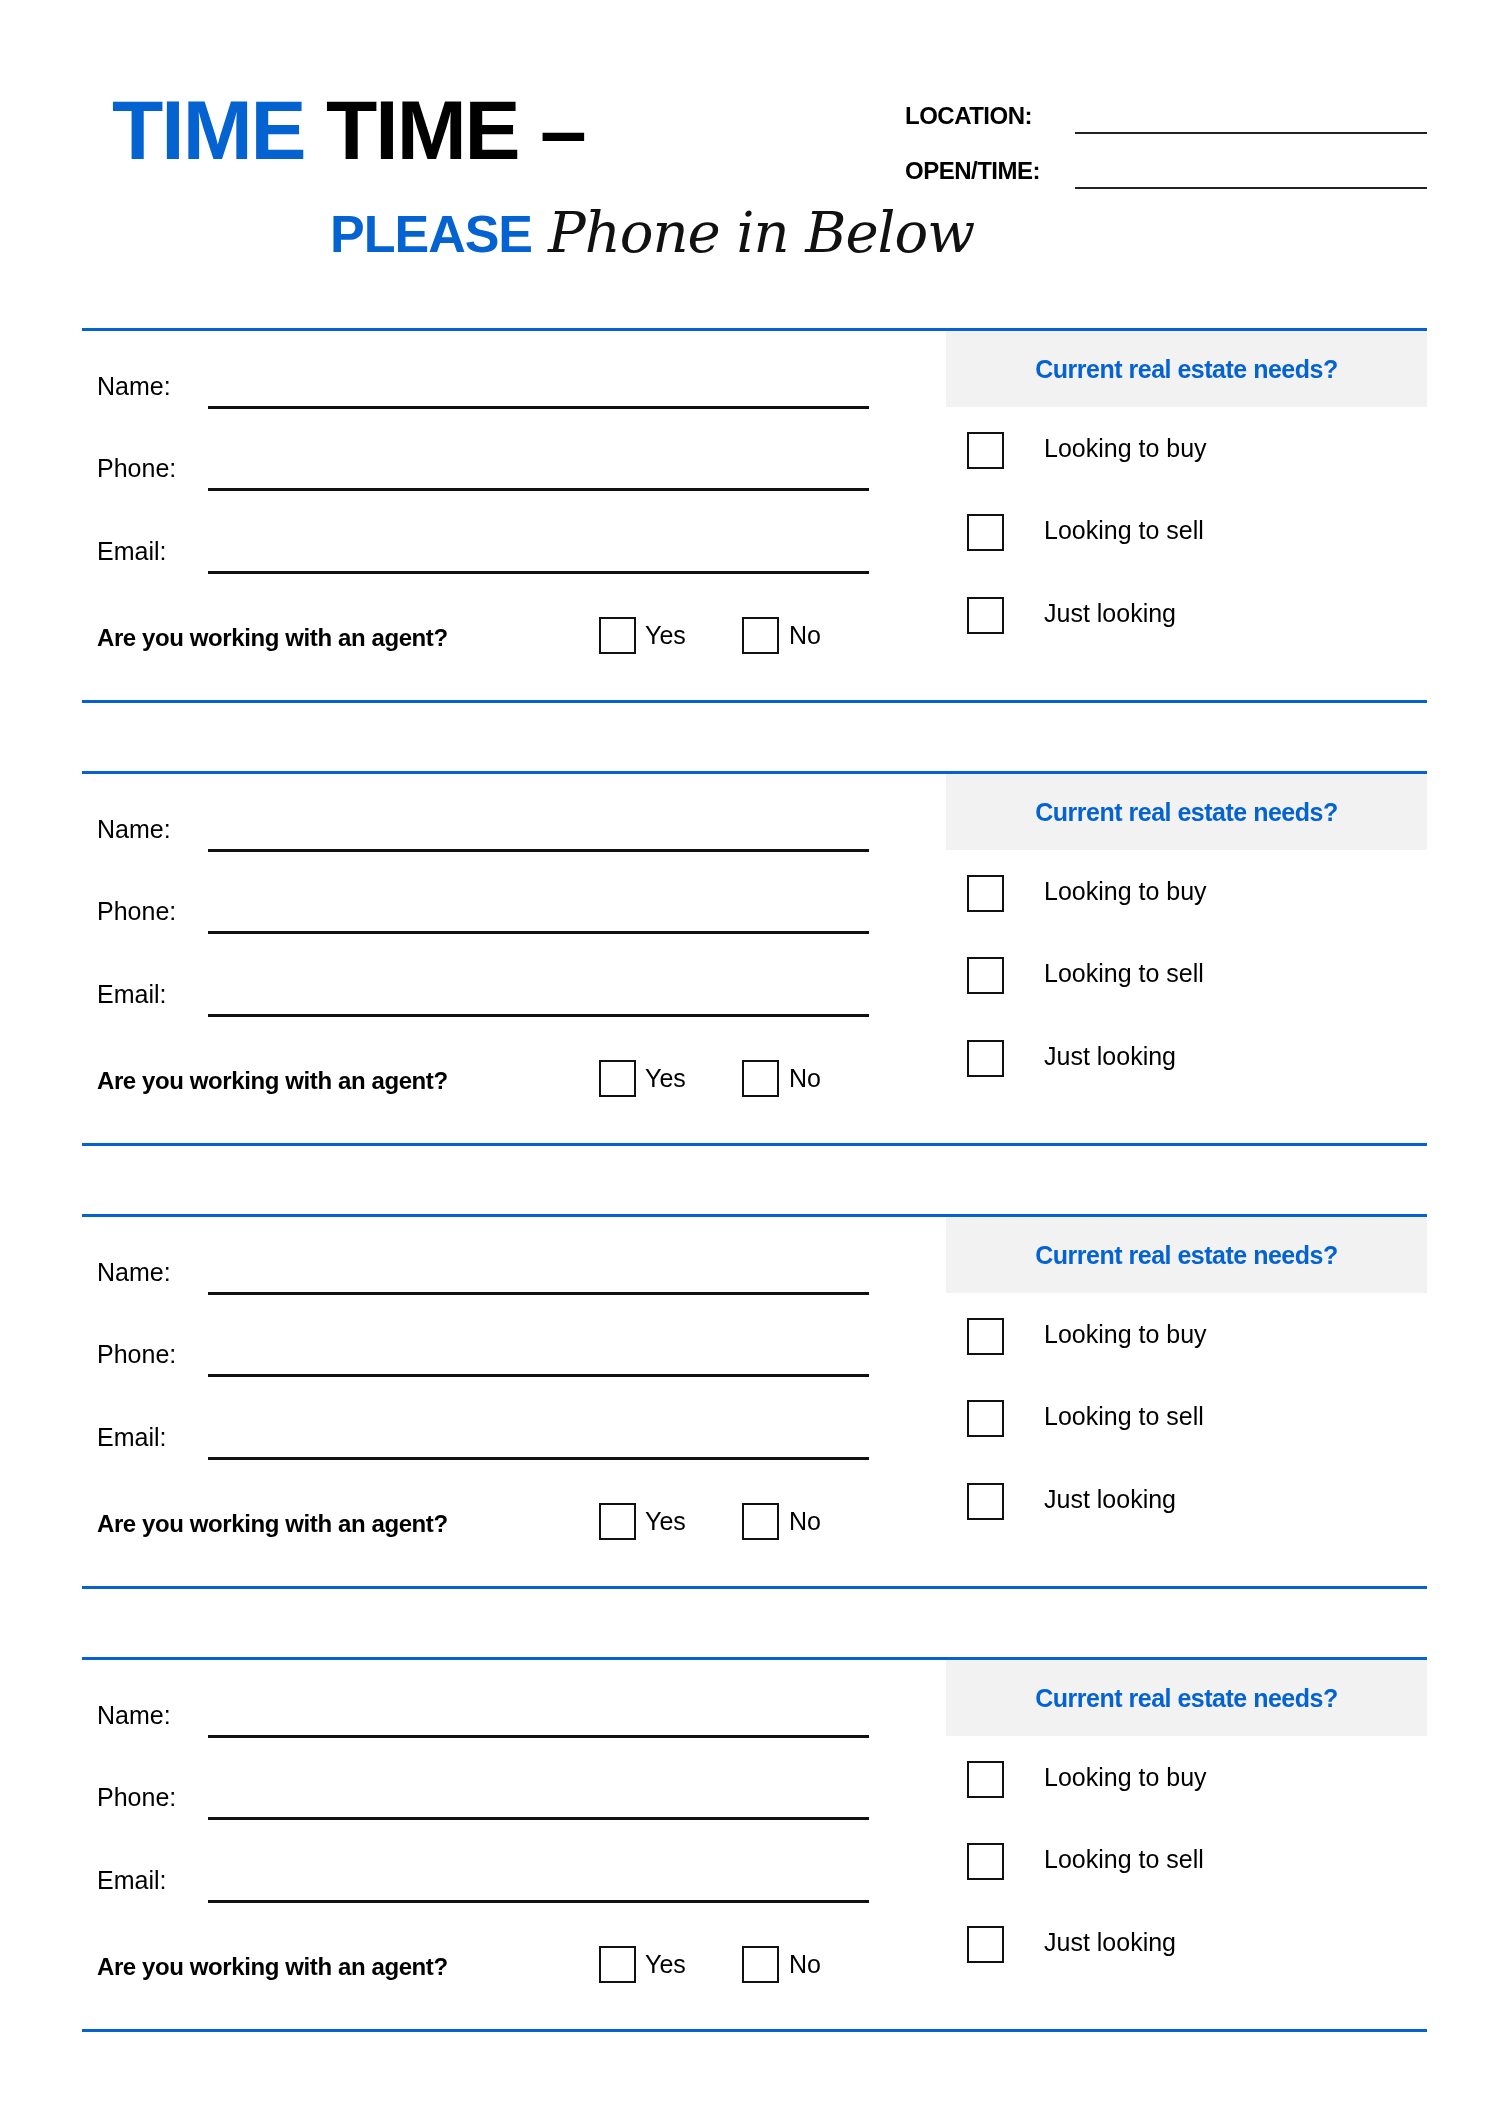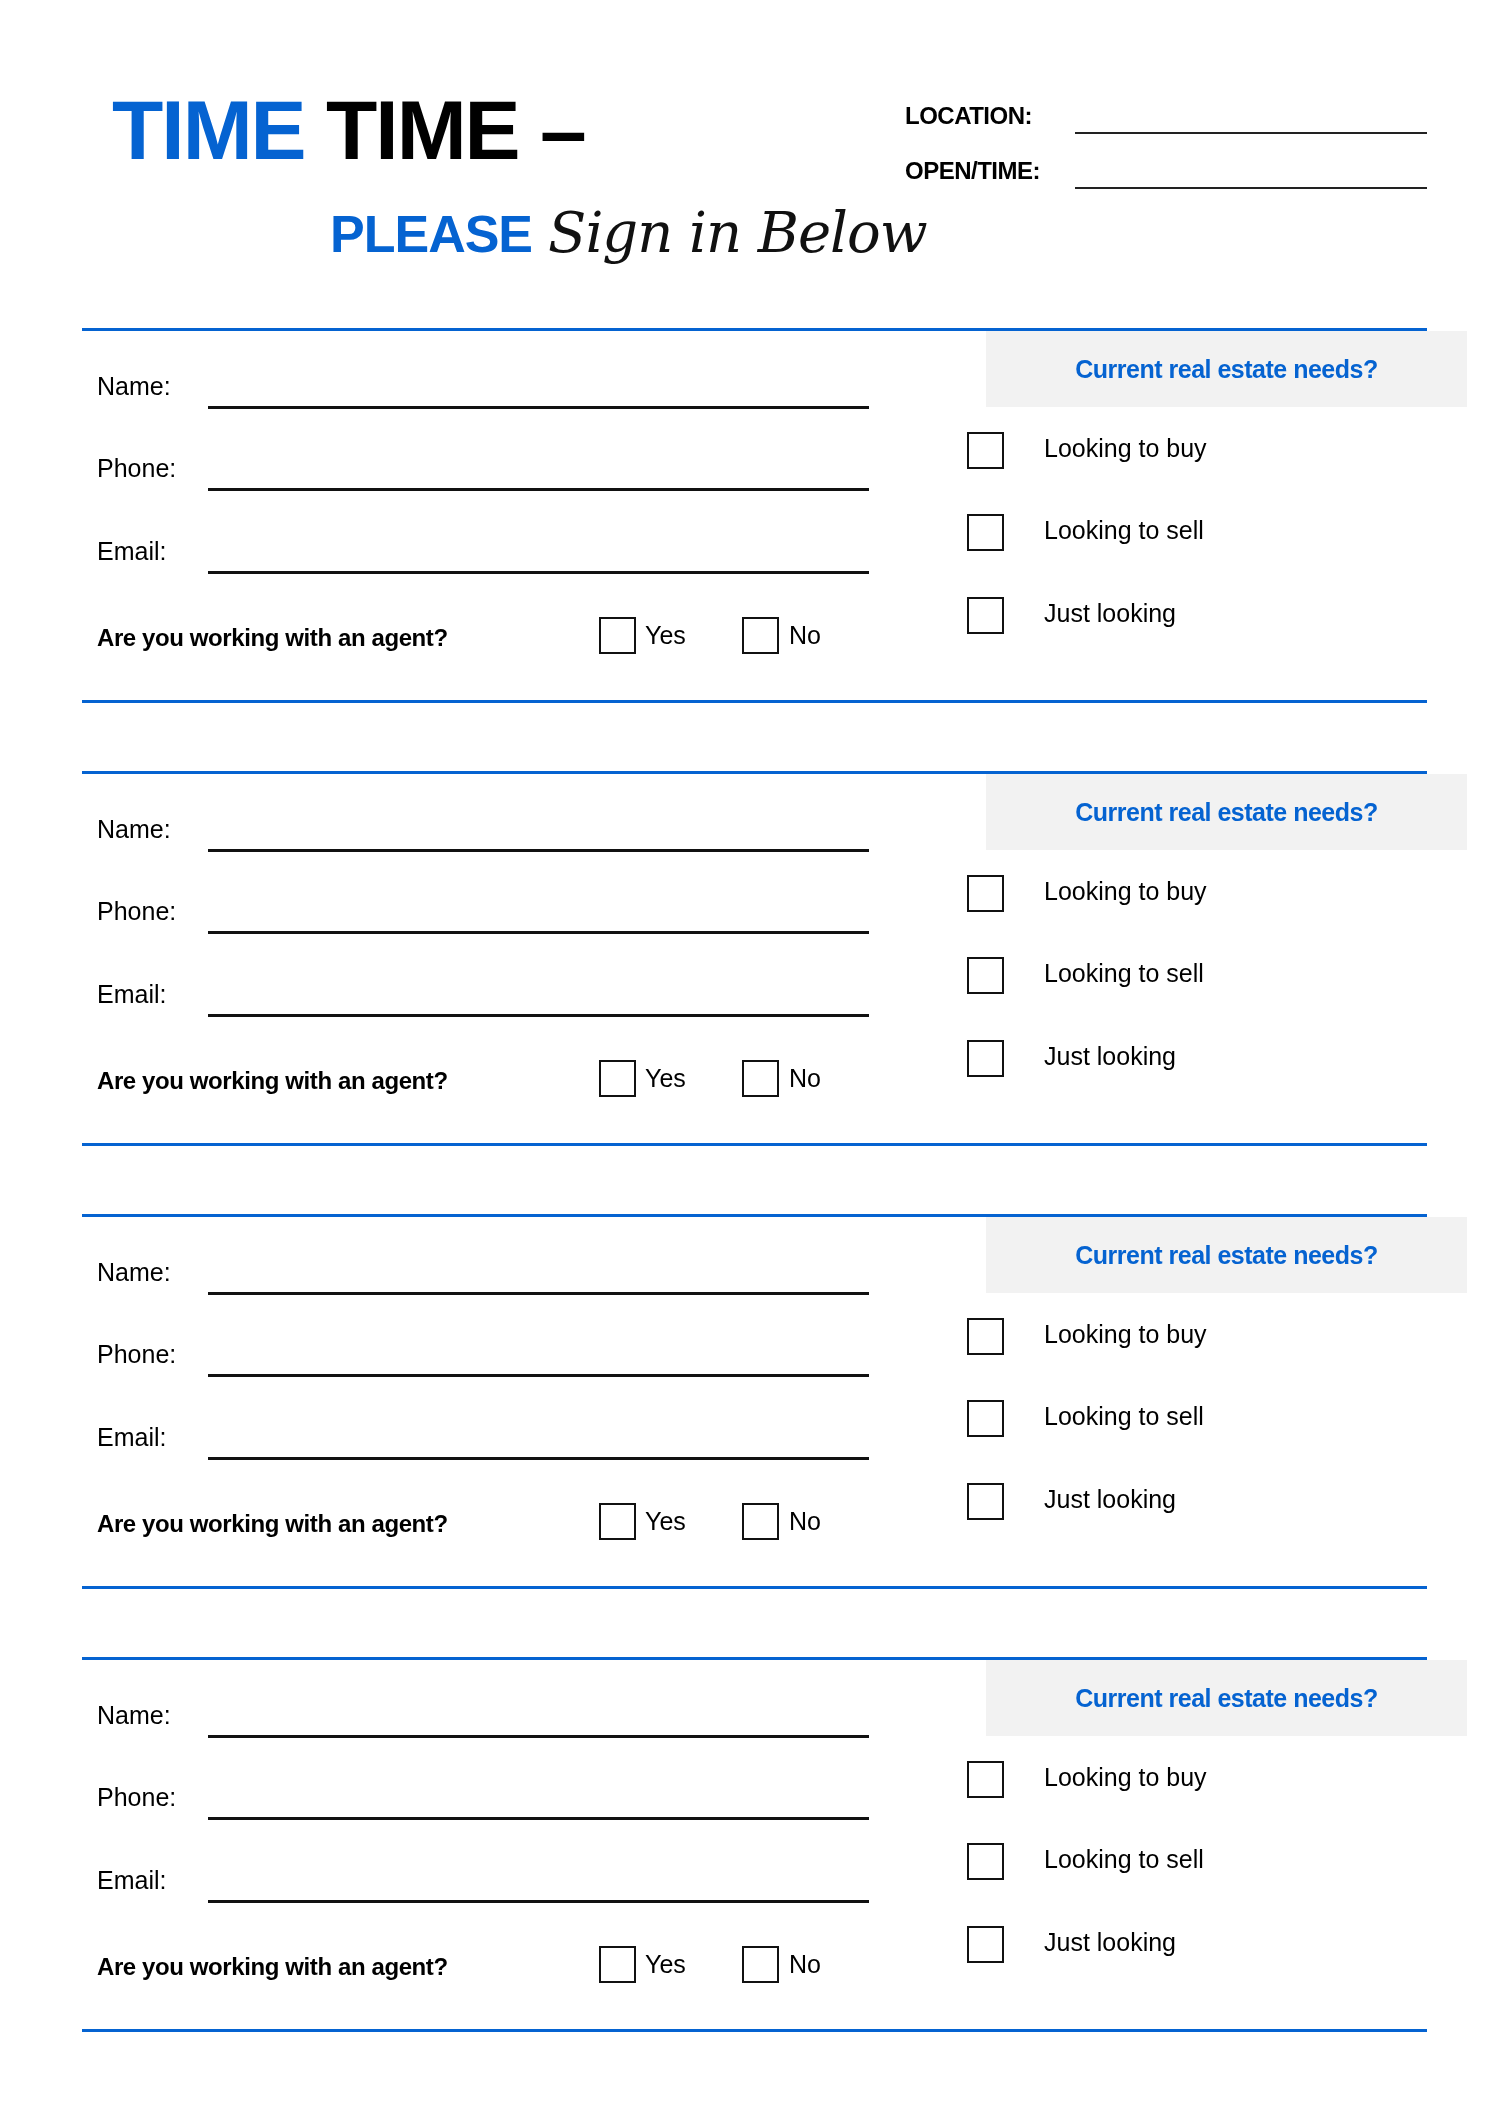--- a/index.html
+++ b/index.html
@@ -9,40 +9,40 @@
   .title { left: 112px; top: 88px; font-size: 84px; font-weight: 700; letter-spacing: -2px; line-height: 1; white-space: nowrap; }
   .title .blue { color: #0563d1; }
   .subtitle { left: 330px; top: 205px; font-size: 52px; font-weight: 700; line-height: 1; white-space: nowrap; }
   .subtitle .please { color: #0563d1; letter-spacing: -1px; text-align: center; }
   .subtitle .script { font-family: "DejaVu Serif", serif; font-style: italic; font-weight: 400; font-size: 56px; margin-left: 16px; letter-spacing: -1px; color: #111; }
   .meta-label { left: 905px; font-size: 24px; font-weight: 700; line-height: 1; letter-spacing: -0.5px; white-space: nowrap; }
   .meta-line { left: 1075px; width: 352px; height: 0; border-bottom: 2px solid #222; }
 
   .block { position: absolute; left: 0; width: 1500px; height: 376px; }
   .rule { position: absolute; left: 82px; width: 1345px; height: 3px; background: #0563d1; }
-  .needs-box { position: absolute; left: 986px; top: 3px; width: 481px; height: 76px; background: #f2f2f2;
+  .needs-box { position: absolute; left: 946px; top: 3px; width: 481px; height: 76px; background: #f2f2f2;
                display: flex; align-items: center; justify-content: center; }
   .needs-title { color: #0563d1; font-weight: 700; font-size: 25px; letter-spacing: -0.5px; }
   .field-label { position: absolute; left: 97px; font-size: 25px; line-height: 1; white-space: nowrap; }
   .field-line { position: absolute; left: 208px; width: 661px; height: 0; border-bottom: 3px solid #111; }
   .field-input { position: absolute; left: 208px; width: 661px; height: 40px; border: none; background: transparent;
                  font-family: "Liberation Sans", sans-serif; font-size: 24px; outline: none; padding: 0 4px; box-sizing: border-box; }
   .agent-q { position: absolute; left: 97px; font-size: 24px; font-weight: 700; line-height: 1; letter-spacing: -0.4px; white-space: nowrap; }
   .cbx { position: absolute; width: 33px; height: 33px; border: 2px solid #111; background: #fff; box-sizing: content-box; }
   .cbx-label { position: absolute; font-size: 25px; line-height: 1; white-space: nowrap; }
 </style>
 </head>
 <body>
 
 <div class="abs title">
   <span class="blue">TIME</span>
   <span>TIME –</span>
 </div>
 <div class="abs subtitle">
-  <span class="please">PLEASE</span><span class="script">Sign in Below</span>
+  <span class="please">PLEASE</span><span class="script">Phone in Below</span>
 </div>
 
 <div class="abs meta-label" style="top:104px;">LOCATION:</div>
 <div class="abs meta-line" style="top:132px;"></div>
 <div class="abs meta-label" style="top:159px;">OPEN/TIME:</div>
 <div class="abs meta-line" style="top:187px;"></div>
 
 <div id="blocks">
     <div class="block" style="top: 328px;">
     <div class="rule" style="top:0;"></div>

